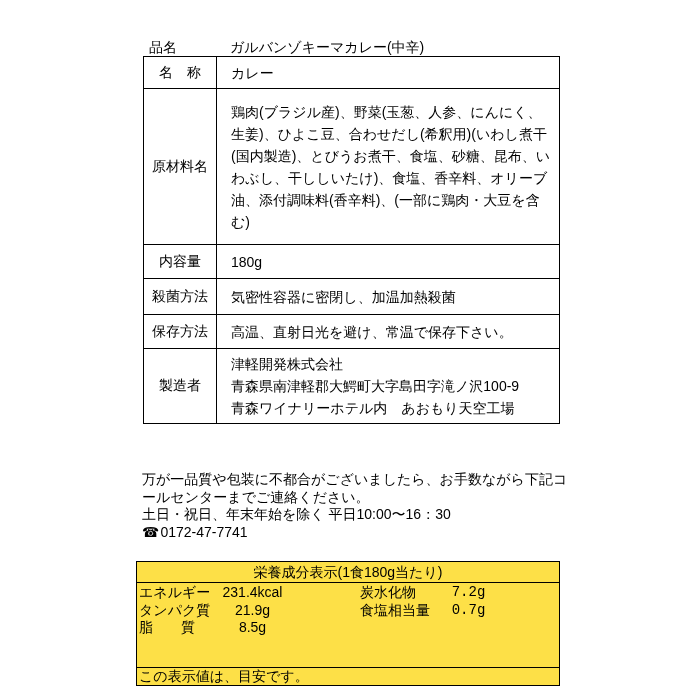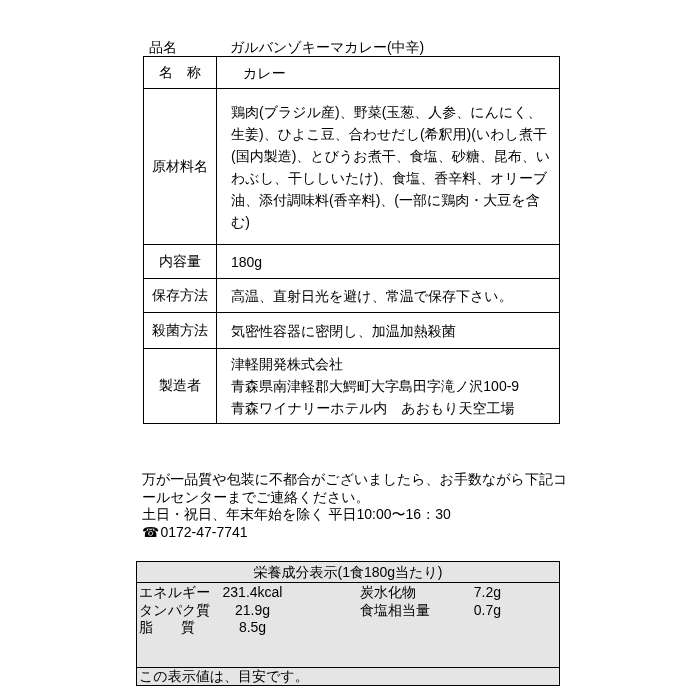--- a/index.html
+++ b/index.html
@@ -14,49 +14,49 @@
   .pin-row{position:absolute;left:143px;top:39px;width:417px;display:flex;line-height:17px;}
   .pin-label{padding-left:6px;width:81px;flex-shrink:0;}
   .pin-value{flex:1;}
 
   
   .spec-table{
     position:absolute;left:143px;top:56px;width:417px;
     border:1px solid #000;box-sizing:border-box;background:#fff;
   }
   .spec-row{display:flex;border-top:1px solid #000;}
-  .spec-row:first-child{border-top:none;gap:12px;}
+  .spec-row:first-child{border-top:none;}
   .spec-label{
     width:72px;flex-shrink:0;border-right:1px solid #000;
     display:flex;align-items:center;justify-content:center;
     text-align:center;white-space:pre;
   }
   .spec-value{
     flex:1;display:flex;align-items:center;
     padding:4px 8px 4px 14px;line-height:22px;white-space:pre-line;
   }
 
   
   .notice{position:absolute;left:142px;top:471px;width:432px;line-height:17.5px;}
   .notice p{margin:0;}
   .phone-icon{margin-right:1px;}
 
   
   .nut-table{
     position:absolute;left:136px;top:561px;width:424px;
-    border:1px solid #000;box-sizing:border-box;background:#e5e5e5;
+    border:1px solid #000;box-sizing:border-box;background:#fde047;
   }
   .nut-title{height:20px;line-height:20px;text-align:center;border-bottom:1px solid #000;}
   .nut-body{padding:1px 0 2px 2px;}
   .nut-row{display:flex;line-height:17.5px;}
   .nut-l1{width:62px;white-space:pre;}
   .nut-v1{width:103px;text-align:center;}
   .nut-sp{width:56px;}
   .nut-l2{width:76px;}
-  .nut-v2{width:65px;text-align:right;}
+  .nut-v2{width:65px;text-align:center;font-family:Liberation Mono, monospace;}
   .nut-footer{border-top:1px solid #000;height:17px;line-height:17px;padding-left:2px;margin-top:28px;}
 </style>
 </head>
 <body>
 
 <div class="sheet">
 
   <div class="pin-row">
     <span class="pin-label">品名</span>
     <span class="pin-value">ガルバンゾキーマカレー(中辛)</span>
@@ -68,27 +68,27 @@
       <div class="spec-value">カレー</div>
     </div>
     <div class="spec-row" style="min-height:155px">
       <div class="spec-label">原材料名</div>
       <div class="spec-value">鶏肉(ブラジル産)、野菜(玉葱、人参、にんにく、生姜)、ひよこ豆、合わせだし(希釈用)(いわし煮干(国内製造)、とびうお煮干、食塩、砂糖、昆布、いわぶし、干ししいたけ)、食塩、香辛料、オリーブ油、添付調味料(香辛料)、(一部に鶏肉・大豆を含む)</div>
     </div>
     <div class="spec-row" style="min-height:33px">
       <div class="spec-label">内容量</div>
       <div class="spec-value">180g</div>
     </div>
+    <div class="spec-row" style="min-height:35px">
+      <div class="spec-label">殺菌方法</div>
+      <div class="spec-value">気密性容器に密閉し、加温加熱殺菌</div>
+    </div>
     <div class="spec-row" style="min-height:33px">
       <div class="spec-label">保存方法</div>
       <div class="spec-value">高温、直射日光を避け、常温で保存下さい。</div>
-    </div>
-    <div class="spec-row" style="min-height:35px">
-      <div class="spec-label">殺菌方法</div>
-      <div class="spec-value">気密性容器に密閉し、加温加熱殺菌</div>
     </div>
     <div class="spec-row" style="min-height:67px">
       <div class="spec-label">製造者</div>
       <div class="spec-value">津軽開発株式会社
 青森県南津軽郡大鰐町大字島田字滝ノ沢100-9
 青森ワイナリーホテル内　あおもり天空工場</div>
     </div>
   </div>
 
   <div class="notice">

